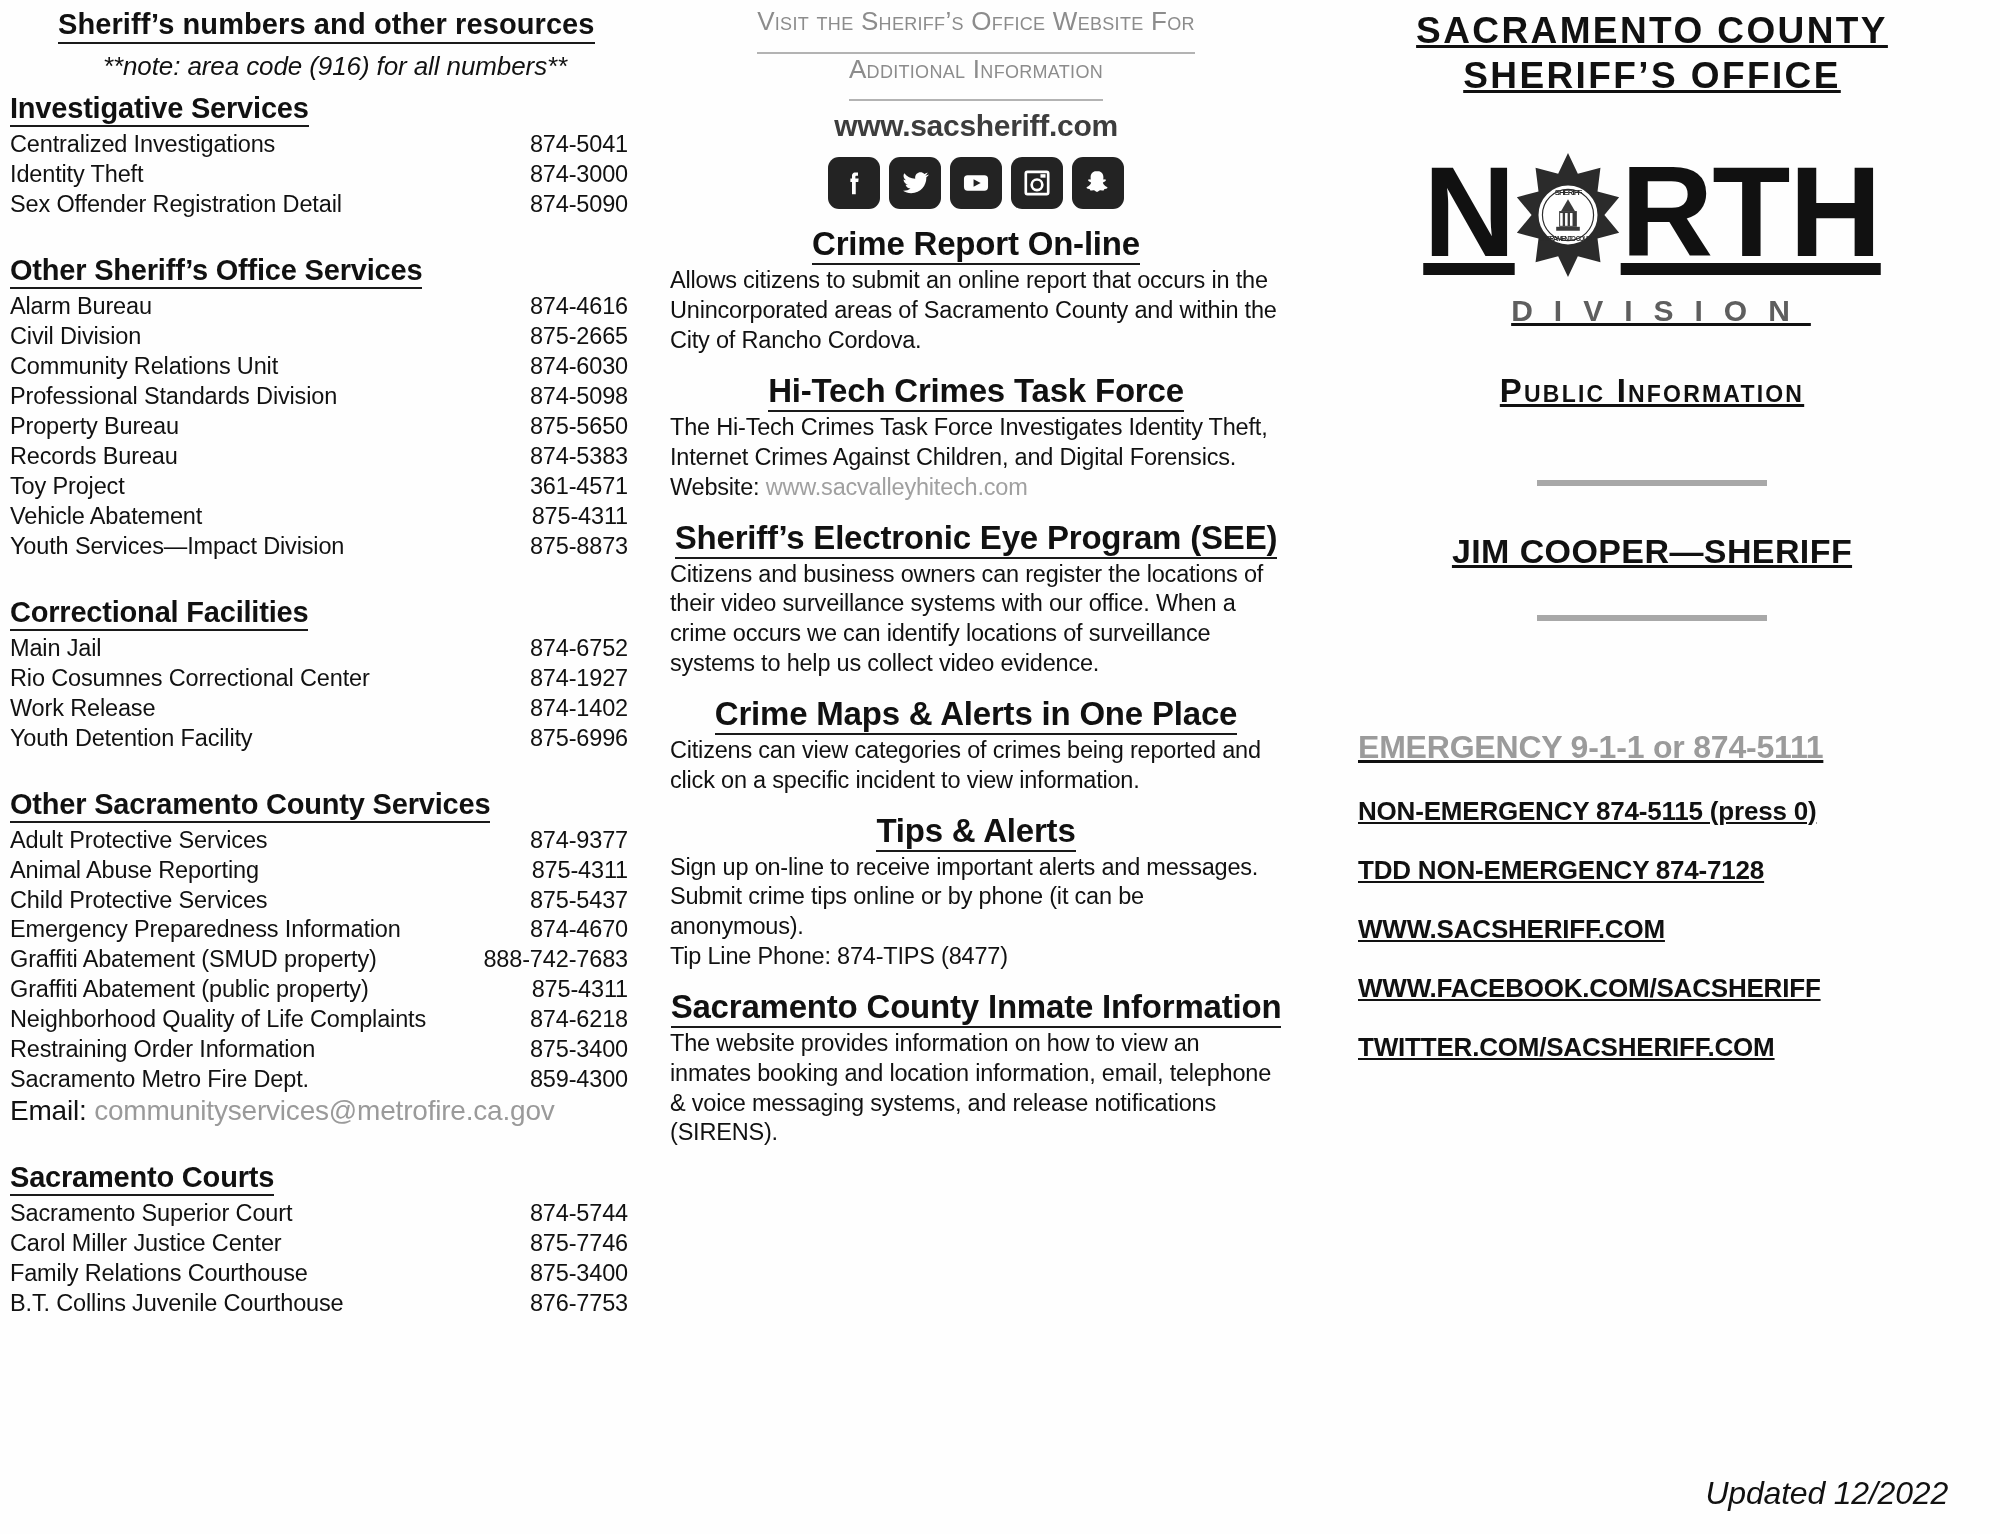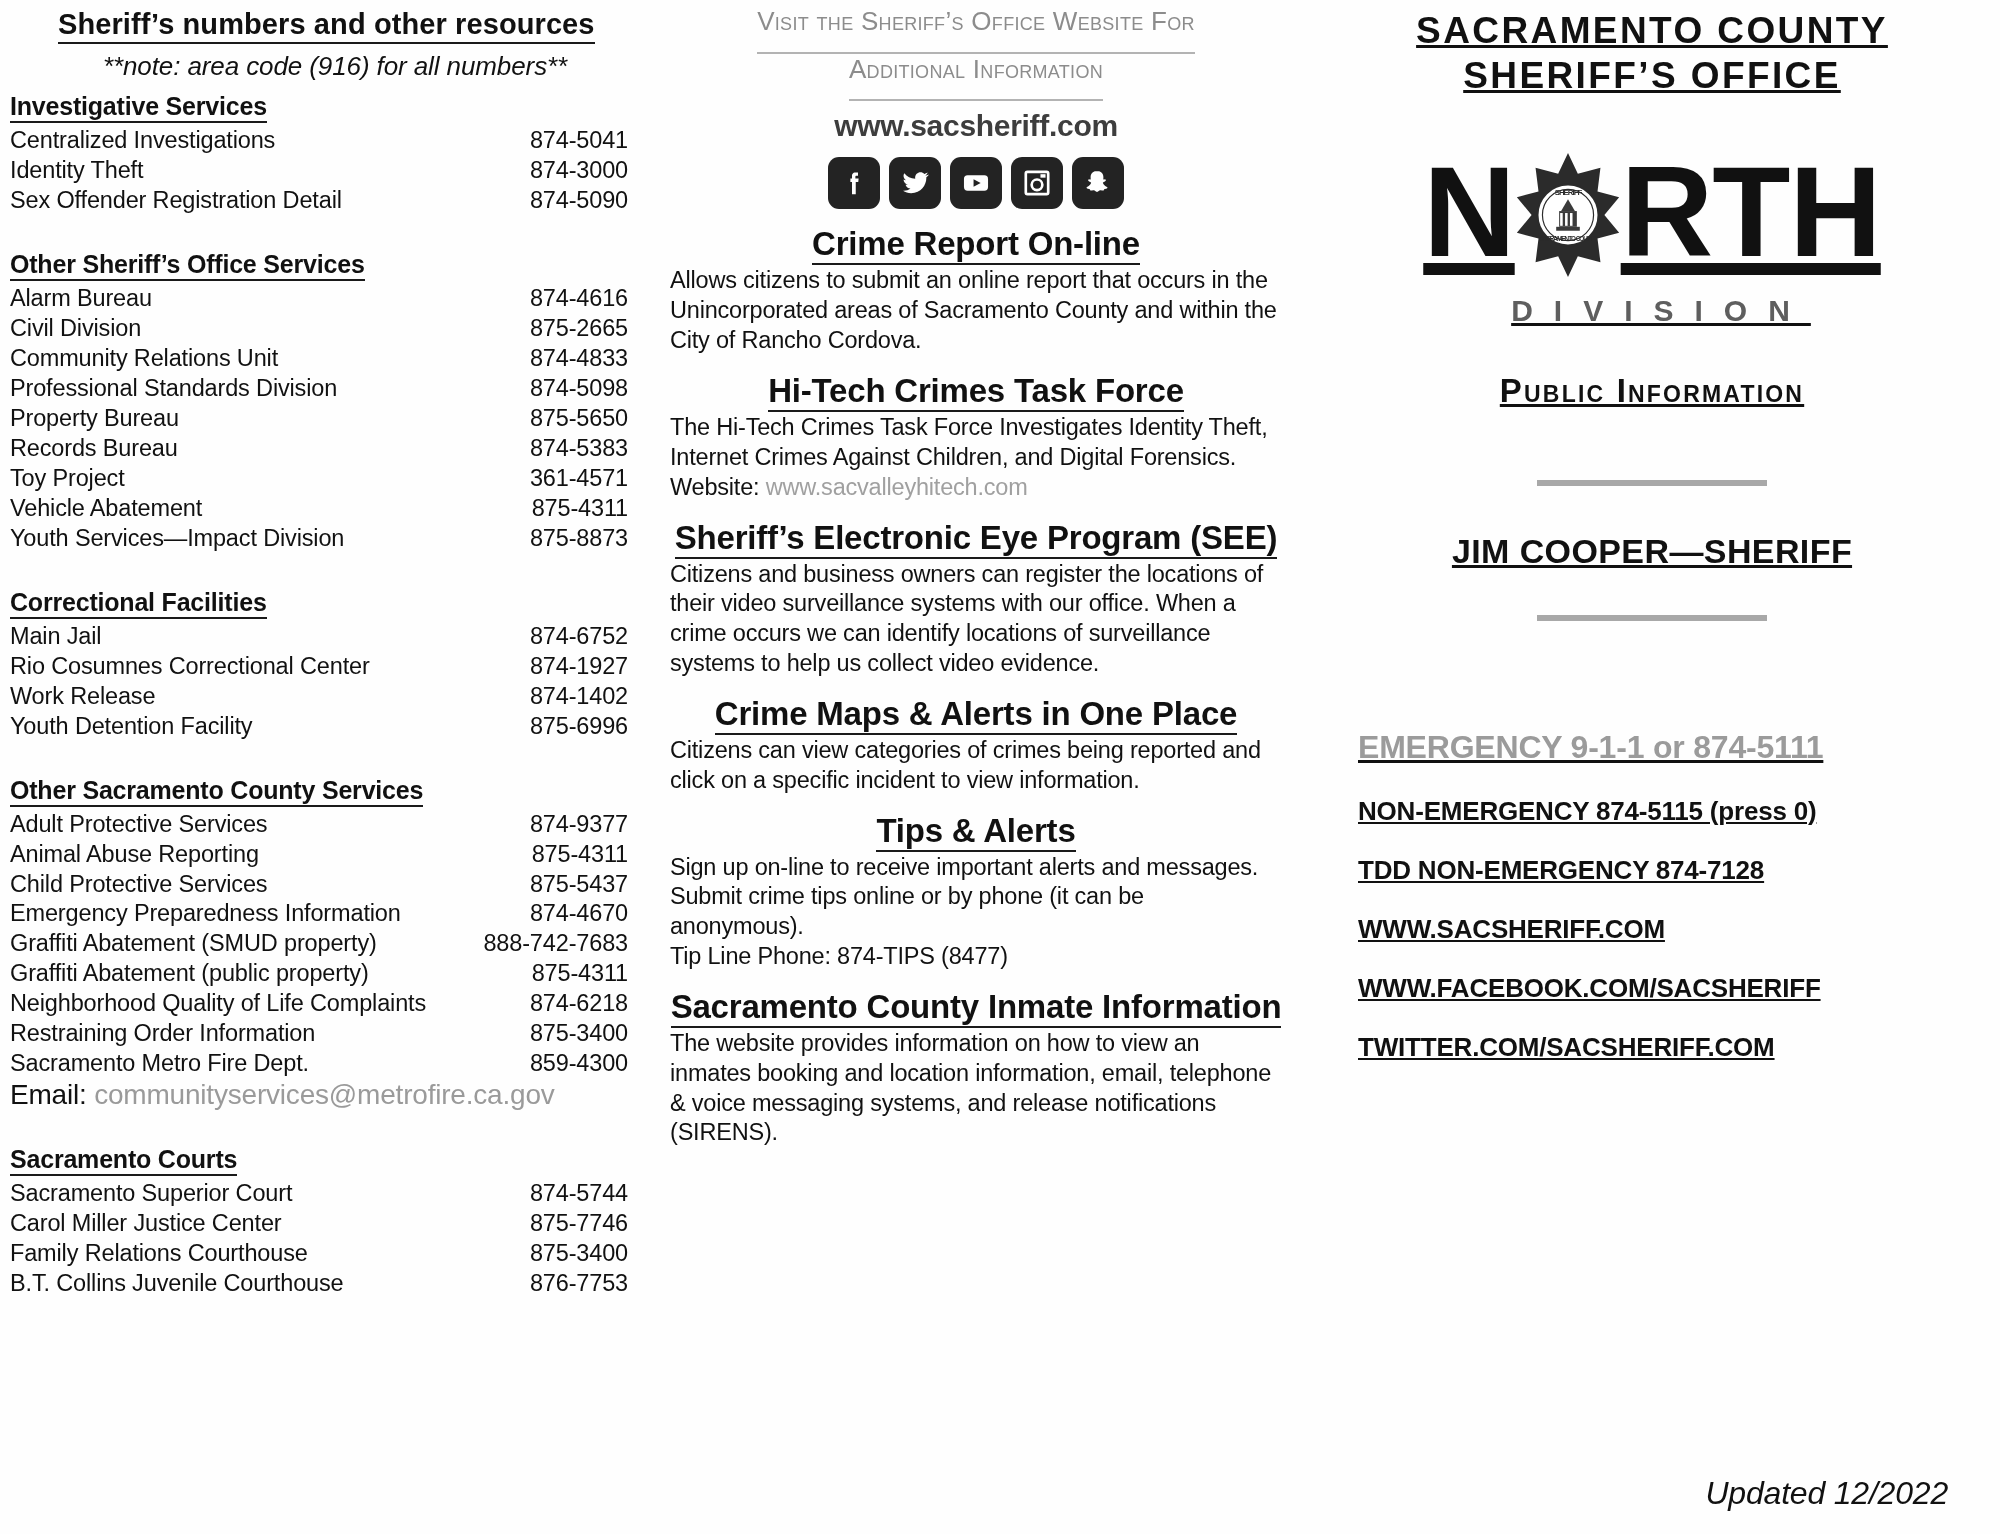--- a/index.html
+++ b/index.html
@@ -37,21 +37,21 @@
   }
   .title-wrap { text-align: left; }
   .note {
     text-align: center;
     font-style: italic;
     font-size: 26px;
     margin: 7px 0 10px 18px;
     letter-spacing: -.1px;
   }
   .sec-head {
-    font-size: 25px;
+    font-size: 29px;
     font-weight: bold;
     border-bottom: 2.5px solid #1a1a1a;
     display: inline-block;
     padding-bottom: 0px;
     margin-bottom: 3px;
     letter-spacing: -.2px;
   }
   .sec-head.sp { margin-top: 34px; }
   .rows { width: 100%; }
   .row {
@@ -243,21 +243,21 @@
           <div class="row">
             <span class="label">Alarm Bureau</span>
             <span class="num">874-4616</span>
           </div>
           <div class="row">
             <span class="label">Civil Division</span>
             <span class="num">875-2665</span>
           </div>
           <div class="row">
             <span class="label">Community Relations Unit</span>
-            <span class="num">874-4833</span>
+            <span class="num">874-6030</span>
           </div>
           <div class="row">
             <span class="label">Professional Standards Division</span>
             <span class="num">874-5098</span>
           </div>
           <div class="row">
             <span class="label">Property Bureau</span>
             <span class="num">875-5650</span>
           </div>
           <div class="row">

